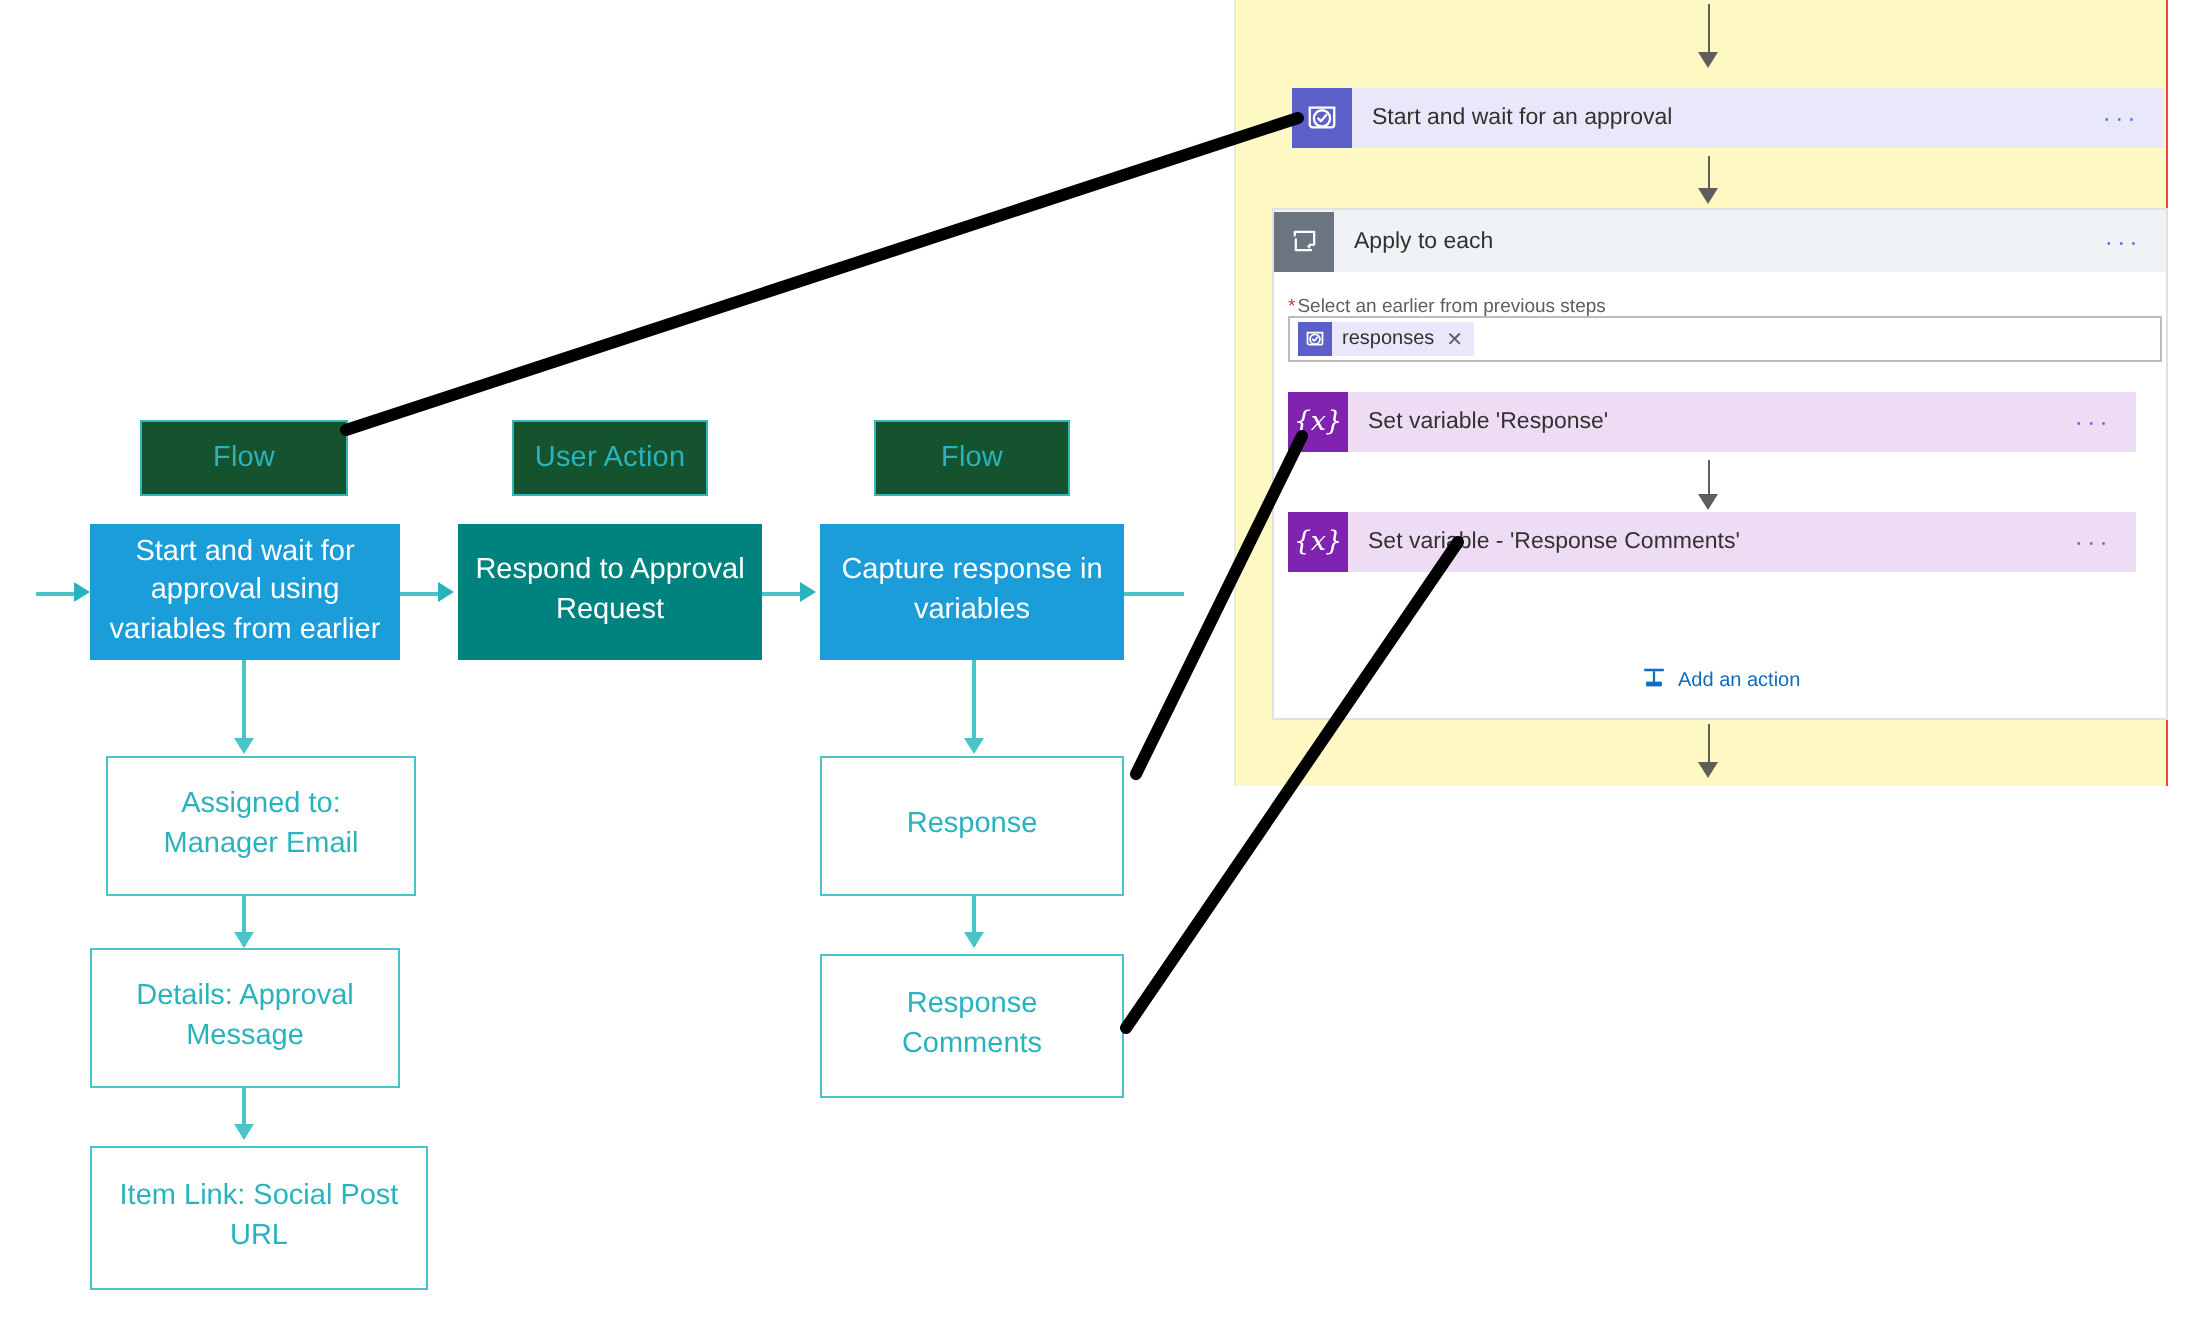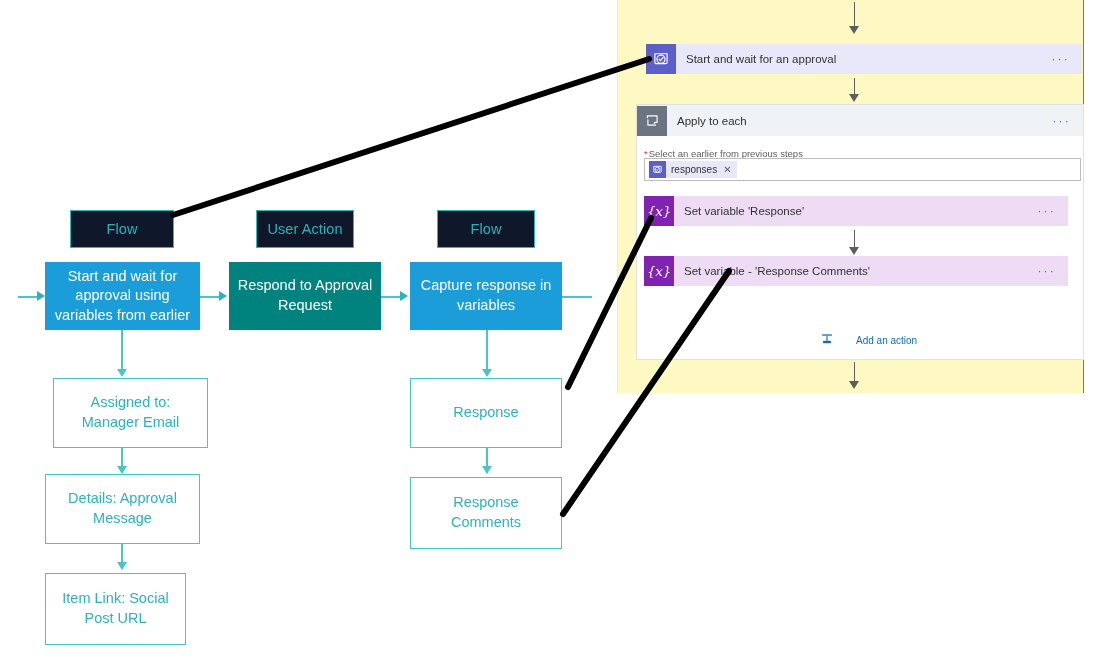--- a/index.html
+++ b/index.html
@@ -18,21 +18,21 @@
     overflow: hidden;
     background: #ffffff;
   }
 
   
   .abs { position: absolute; box-sizing: border-box; }
 
   
   .cat-box {
     border: 1.4px solid #34b6b6;
-    background: #0f172a;
+    background: #14532d;
     color: #17a2b8;
     display: flex;
     align-items: center;
     justify-content: center;
     font-size: 14.5px;
     letter-spacing: .1px;
     color: #2bb3bd;
   }
   .proc-box {
     display: flex;
@@ -189,21 +189,21 @@
   .token-x {
     margin-left: 6px;
     color: #605e5c;
     font-size: 10px;
   }
 
   #add-action {
     position: absolute;
     display: flex;
     align-items: center;
-    gap: 22px;
+    gap: 5px;
     font-size: 10px;
     color: #0f6cbd;
   }
 
   
   .gline-v { position: absolute; width: 1.3px; background: #605e5c; }
   .garrow-d {
     position: absolute;
     width: 0; height: 0;
     border-left: 5px solid transparent;
@@ -265,21 +265,21 @@
   <div class="abs tline-v" style="left:121px; top:448px; height:25px;"></div>
   <div class="abs tarrow-d" style="left:117px; top:466px;"></div>
 
   <div class="abs sub-box" style="left:45px; top:474px; width:155px; height:70px;">
     <span>Details: Approval Message</span>
   </div>
 
   <div class="abs tline-v" style="left:121px; top:544px; height:25px;"></div>
   <div class="abs tarrow-d" style="left:117px; top:562px;"></div>
 
-  <div class="abs sub-box" style="left:45px; top:573px; width:141px; height:72px;">
+  <div class="abs sub-box" style="left:45px; top:573px; width:169px; height:72px;">
     <span>Item Link: Social Post URL</span>
   </div>
 
   <div class="abs tline-v" style="left:486px; top:330px; height:40px;"></div>
   <div class="abs tarrow-d" style="left:482px; top:369px;"></div>
 
   <div class="abs sub-box" style="left:410px; top:378px; width:152px; height:70px;">
     <span>Response</span>
   </div>
 

